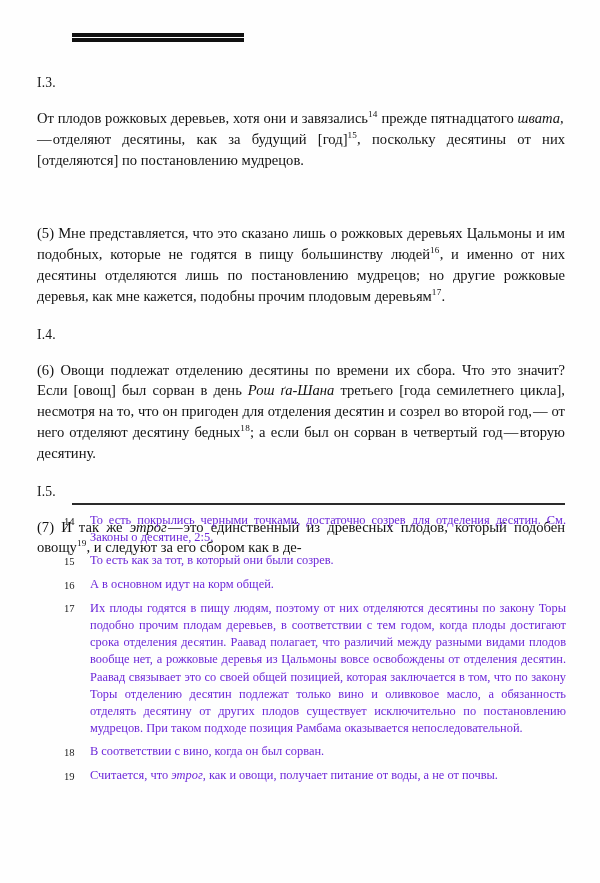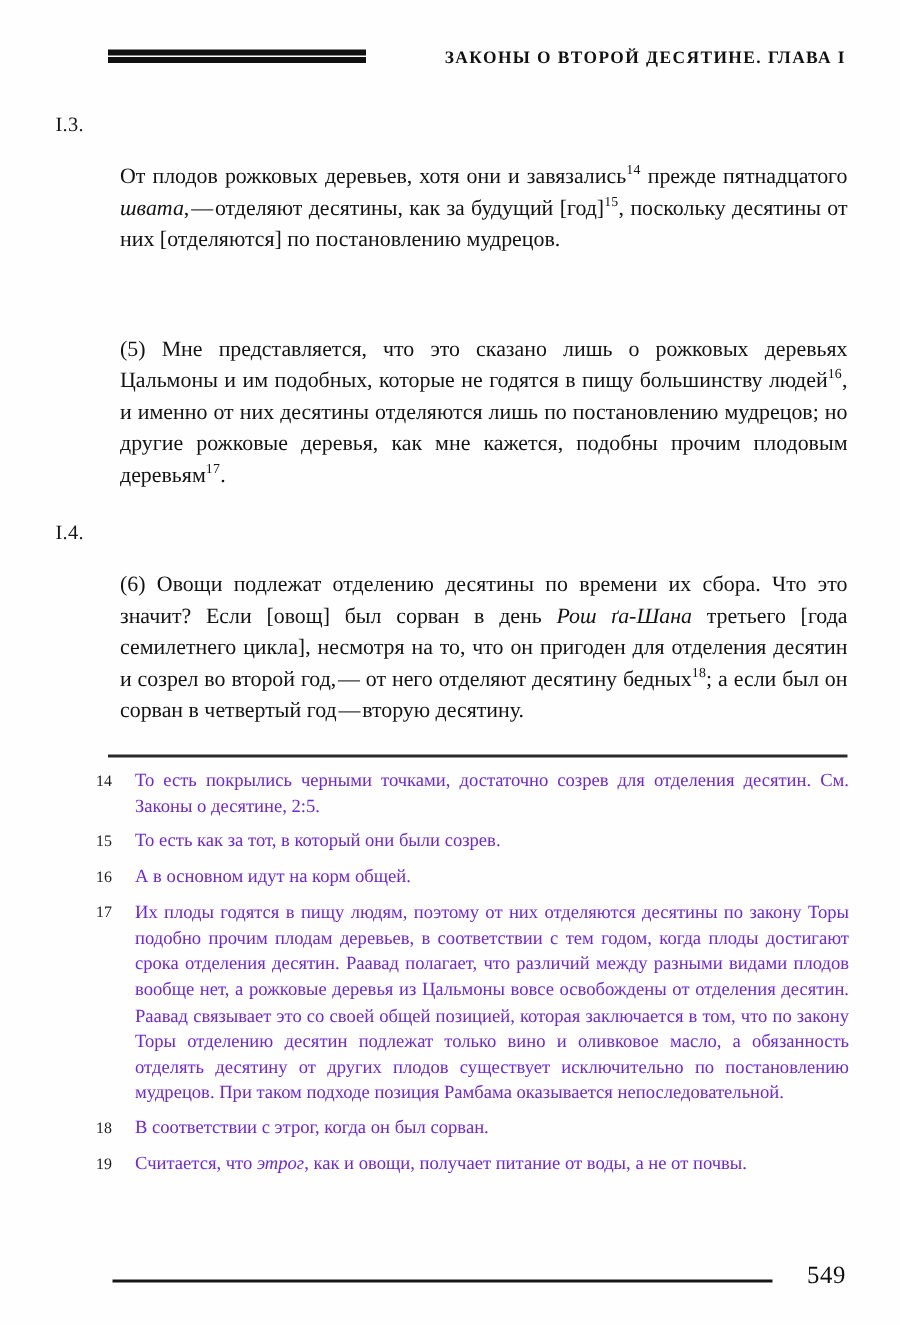--- a/index.html
+++ b/index.html
@@ -76,21 +76,20 @@
     font-variant-numeric: oldstyle-nums;
   }
   .para-text {
     flex: 1 1 auto;
     font-size: 14.6px;
     line-height: 20.8px;
     text-align: justify;
     text-justify: inter-word;
     color: #121212;
     hyphens: manual;
-    margin-left: 43px;
   }
   .para-row.no-num .para-num { visibility: hidden; }
 
   em, .it {
     font-style: italic;
   }
   sup.fn {
     font-size: 9.2px;
     vertical-align: super;
     line-height: 0;
@@ -159,36 +158,39 @@
     letter-spacing: 0.4px;
   }
 </style>
 </head>
 <body>
 
 <div class="page">
 
   <div class="running-head">
     <div class="head-rule"></div>
-    <div class="head-title">ЗАКОНЫ О ВТОРОЙ ДЕСЯТИНЕ. ГЛАВА I</div>
   </div>
 
   <div class="body-block" id="body-block" style="top:73px;">
       <div class="para-row">
         <div class="para-num">I.3.</div>
         <div class="para-text">От плодов рожковых деревьев, хотя они и завязались<sup class="fn">14</sup> прежде пятнадцатого <em>швата</em>, — отделяют десятины, как за будущий [год]<sup class="fn">15</sup>, поскольку десятины от них [отделяются] по постановлению мудрецов.</div>
       </div>
       <div class="para-row no-num">
         <div class="para-num"></div>
         <div class="para-text">(5) Мне представляется, что это сказано лишь о рожковых деревьях Цальмоны и им подобных, которые не годятся в пищу большинству людей<sup class="fn">16</sup>, и именно от них десятины отделяются лишь по постановлению мудрецов; но другие рожковые деревья, как мне кажется, подобны прочим плодовым деревьям<sup class="fn">17</sup>.</div>
       </div>
       <div class="para-row">
         <div class="para-num">I.4.</div>
         <div class="para-text">(6) Овощи подлежат отделению десятины по времени их сбора. Что это значит? Если [овощ] был сорван в день <em>Рош ґа-Шана</em> третьего [года семилетнего цикла], несмотря на то, что он пригоден для отделения десятин и созрел во второй год, — от него отделяют десятину бедных<sup class="fn">18</sup>; а если был он сорван в четвертый год — вторую десятину.</div>
       </div>
+      <div class="para-row">
+        <div class="para-num">I.5.</div>
+        <div class="para-text">(7) И так же <em>этрог</em> — это единственный из древесных плодов, который подобен овощу<sup class="fn">19</sup>, и следуют за его сбором как в де-</div>
+      </div>
     </div>
 
   <div class="fn-rule"></div>
   <div class="footnotes" id="footnotes">
       <div class="fn-row">
         <div class="fn-num">14</div>
         <div class="fn-text">То есть покрылись черными точками, достаточно созрев для отделения десятин. См. Законы о десятине, 2:5.</div>
       </div>
       <div class="fn-row">
         <div class="fn-num">15</div>
@@ -197,26 +199,22 @@
       <div class="fn-row">
         <div class="fn-num">16</div>
         <div class="fn-text">А в основном идут на корм общей.</div>
       </div>
       <div class="fn-row">
         <div class="fn-num">17</div>
         <div class="fn-text">Их плоды годятся в пищу людям, поэтому от них отделяются десятины по закону Торы подобно прочим плодам деревьев, в соответствии с тем годом, когда плоды достигают срока отделения десятин. Раавад полагает, что различий между разными видами плодов вообще нет, а рожковые деревья из Цальмоны вовсе освобождены от отделения десятин. Раавад связывает это со своей общей позицией, которая заключается в том, что по закону Торы отделению десятин подлежат только вино и оливковое масло, а обязанность отделять десятину от других плодов существует исключительно по постановлению мудрецов. При таком подходе позиция Рамбама оказывается непоследовательной.</div>
       </div>
       <div class="fn-row">
         <div class="fn-num">18</div>
-        <div class="fn-text">В соответствии с этрог, когда он был сорван.</div>
+        <div class="fn-text">В соответствии с вино, когда он был сорван.</div>
       </div>
       <div class="fn-row">
         <div class="fn-num">19</div>
         <div class="fn-text">Считается, что <em>этрог</em>, как и овощи, получает питание от воды, а не от почвы.</div>
       </div>
     </div>
 
-  <div class="folio">
-    <div class="folio-rule"></div>
-    <div class="folio-num">549</div>
-  </div>
 
 </div>
 
 </body></html>

